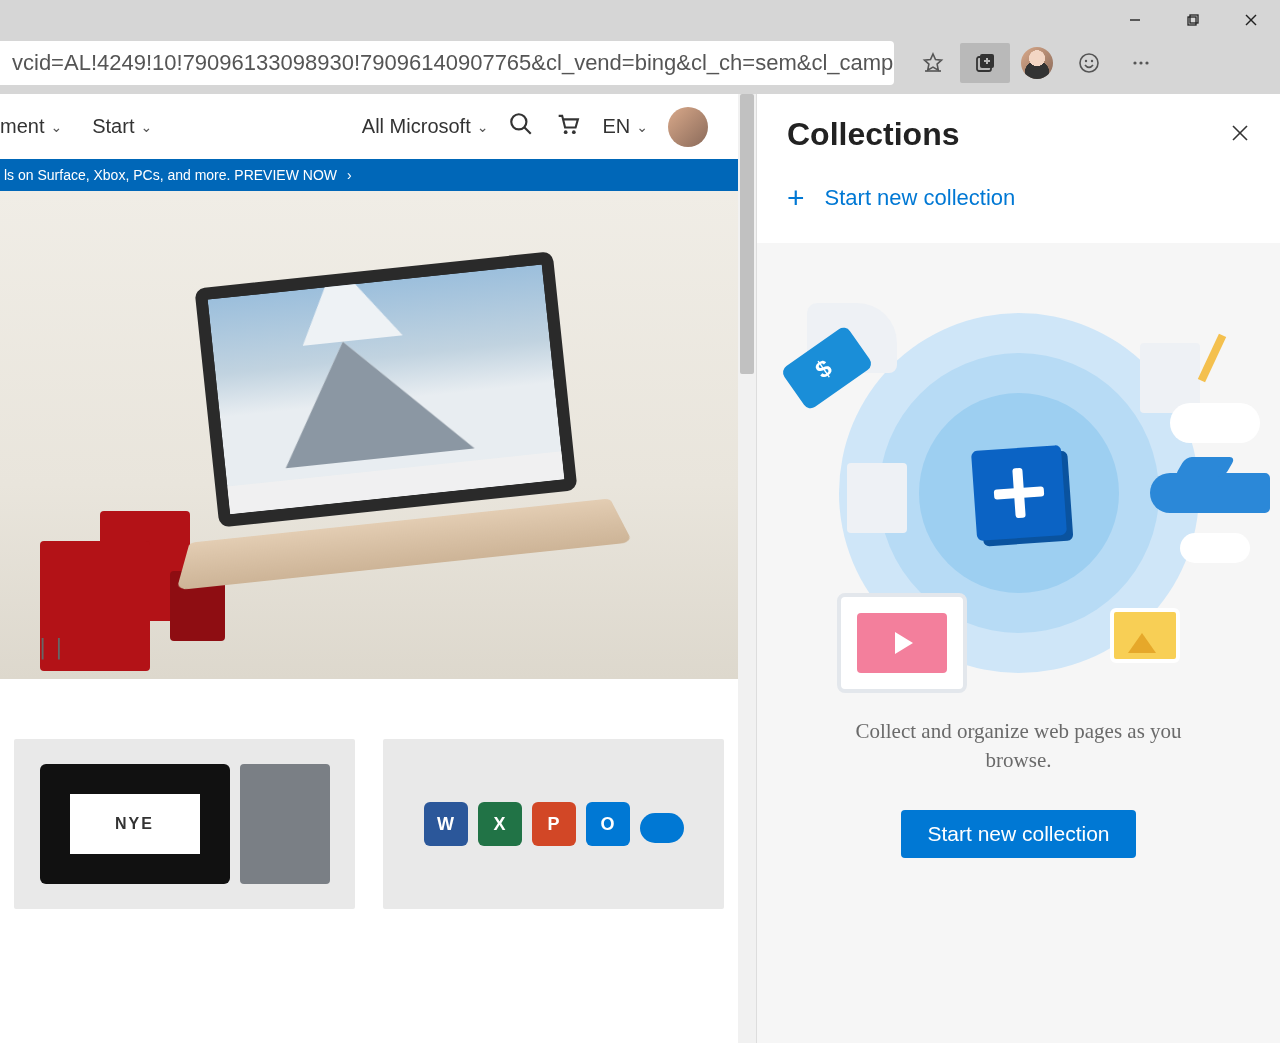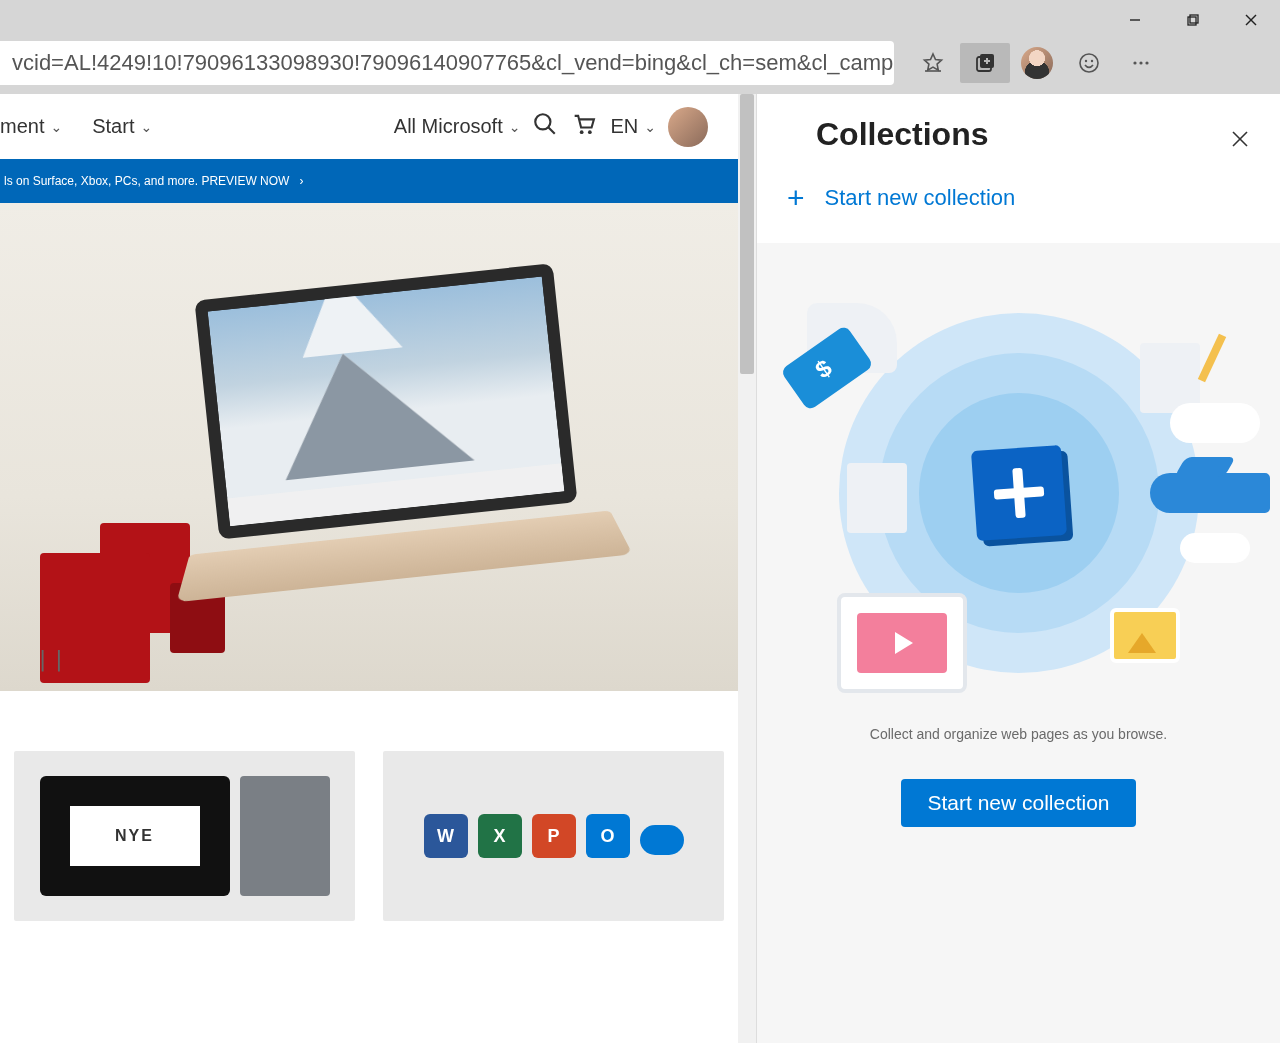--- a/index.html
+++ b/index.html
@@ -108,30 +108,30 @@
   
   .site-nav {
     height: 65px;
     display:flex; align-items:center;
     padding: 0 30px 0 0;
     gap: 30px;
     font-size: 20px;
     color:#333;
   }
   .nav-item { display:flex; align-items:center; gap:6px; }
-  .nav-item.right-group { margin-left:auto; display:flex; gap:12px; align-items:center;justify-content:space-between;}
+  .nav-item.right-group { margin-left:auto; display:flex; gap:20px; align-items:center;justify-content:space-between;}
   .chev { font-size:14px; color:#555; }
   .nav-avatar {
     width:40px;height:40px;border-radius:50%;
     background: linear-gradient(135deg,#d9a98a,#8a6a5a);
   }
   .promo-banner {
-    height:44px; background:#0067b8; color:#fff;
+    height:32px; background:#0067b8; color:#fff;
     display:flex;align-items:center;
-    padding-left:4px; font-size:12px; gap:10px;
+    padding-left:4px; font-size:14px; gap:10px;
     overflow:hidden; white-space:nowrap;
   }
   .hero {
     height: 488px;
     background: linear-gradient(180deg,#f0ede6 0%, #e9e5dc 60%, #ddd8cd 100%);
     position:relative;
     overflow:hidden;
   }
   .laptop {
     position:absolute;
@@ -203,21 +203,21 @@
     display:flex;align-items:center;justify-content:center;
     font-weight:bold; letter-spacing:2px;
   }
   .kb-mock{ width:90px;height:120px;background:#7a7f85;border-radius:4px;}
   .app-tile{ width:44px;height:44px;border-radius:6px; display:flex;align-items:center;justify-content:center;color:#fff;font-weight:bold;font-size:18px;}
   .w{background:#2b579a}.x{background:#217346}.p{background:#d24726}.o{background:#0078d4}
   .cloud-tile{width:44px;height:30px;background:#0078d4;border-radius:18px;margin-top:8px;}
 
   
   .col-header {
-    display:flex; align-items:flex-end; padding: 22px 30px; margin-left: 29px;
+    display:flex; align-items:center; padding: 22px 30px;
   }
   .col-header h1 { font-size:32px; font-weight:600; color:#222; }
   .col-close { margin-left:auto; }
   .col-close svg{width:20px;height:20px;}
   .start-row {
     display:flex; align-items:center; gap:20px;
     padding: 6px 30px 28px 30px;
     font-size:22px; color:#0078d4;
   }
   .plus-icon{font-size:30px; color:#0078d4; font-weight:300;}
@@ -252,21 +252,21 @@
   .cl1{width:90px;height:40px;right:0;top:120px;}
   .cl2{width:70px;height:30px;right:10px;top:250px;}
   .docwin{position:absolute;left:70px;top:50%;width:60px;height:70px;background:#eef1f5;border-radius:4px;transform:translateY(-30px);}
   .tv{position:absolute;left:60px;bottom:10px;width:130px;height:100px;background:#fff;border:4px solid #e3e7ec;border-radius:8px;display:flex;align-items:center;justify-content:center;}
   .tv-screen{width:90px;height:60px;background:#f37f9c;border-radius:4px;display:flex;align-items:center;justify-content:center;}
   .play-t{width:0;height:0;border-left:18px solid #fff;border-top:11px solid transparent;border-bottom:11px solid transparent;margin-left:4px;}
   .photo{position:absolute;right:80px;bottom:40px;width:70px;height:55px;background:#f8cf55;border-radius:6px;border:4px solid #fff;}
   .photo::after{content:"";position:absolute;left:14px;bottom:6px;width:0;height:0;border-left:14px solid transparent;border-right:14px solid transparent;border-bottom:20px solid #e6a82a;}
 
   .welcome-title { font-size:30px; font-weight:600; color:#222; margin-top:20px;}
-  .welcome-sub { font-size:14px; color:#6a6a6a; text-align:center; margin-top:22px; line-height:1.4; max-width:380px;}
+  .welcome-sub { font-size:21px; color:#6a6a6a; text-align:center; margin-top:14px; line-height:1.4; max-width:380px;font-family:Liberation Serif, serif;}
   .start-btn {
     margin-top:34px; background:#0078d4; color:#fff;
     font-size:21px; padding:12px 26px; border:none; border-radius:4px;
   }
 </style>
 </head>
 <body>
 
 <div class="titlebar">
   <div class="window-controls">

